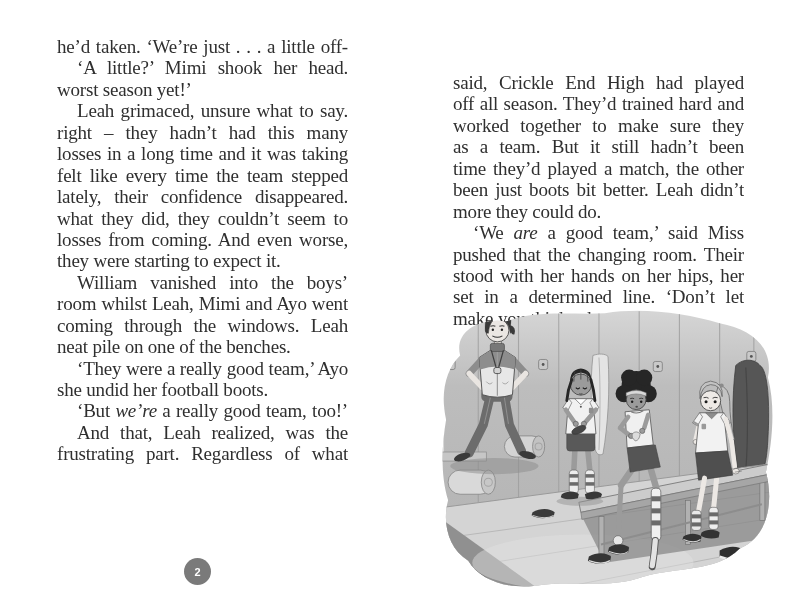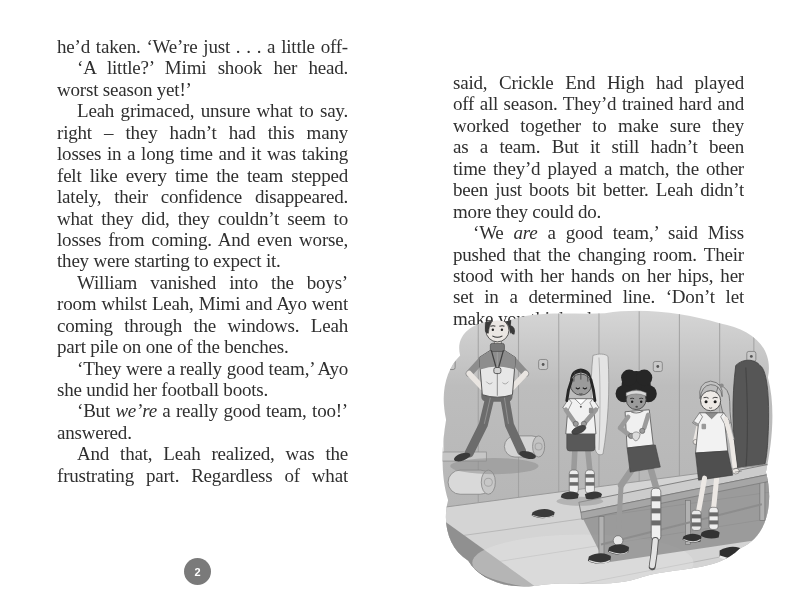--- a/index.html
+++ b/index.html
@@ -51,25 +51,24 @@
     <div class="line">right – they hadn’t had this many back-to-back</div>
     <div class="line">losses in a long time and it was taking its toll. It</div>
     <div class="line">felt like every time the team stepped onto a pitch</div>
     <div class="line">lately, their confidence disappeared. No matter</div>
     <div class="line">what they did, they couldn’t seem to stop the</div>
     <div class="line">losses from coming. And even worse, it felt like</div>
     <div class="line end">they were starting to expect it.</div>
     <div class="line indent">William vanished into the boys’ changing</div>
     <div class="line">room whilst Leah, Mimi and Ayo went into the</div>
     <div class="line">coming through the windows. Leah found her</div>
-    <div class="line end">part pile on one of the benches.</div>
+    <div class="line end">neat pile on one of the benches.</div>
     <div class="line indent">‘They were a really good team,’ Ayo offered as</div>
     <div class="line end">she undid her football boots.</div>
     <div class="line indent">‘But <i>we’re</i> a really good team, too!’ Mimi</div>
-    <div class="line end">answered.</div>
     <div class="line indent">And that, Leah realized, was the most</div>
     <div class="line">frustrating part. Regardless of what William had</div>
   </div>
 
 <div id="right-col" class="text-col">
     <div class="line">said, Crickle End High had played their socks</div>
     <div class="line">off all season. They’d trained hard and they’d</div>
     <div class="line">worked together to make sure they were acting</div>
     <div class="line">as a team. But it still hadn’t been enough. Each</div>
     <div class="line">time they’d played a match, the other side had</div>

